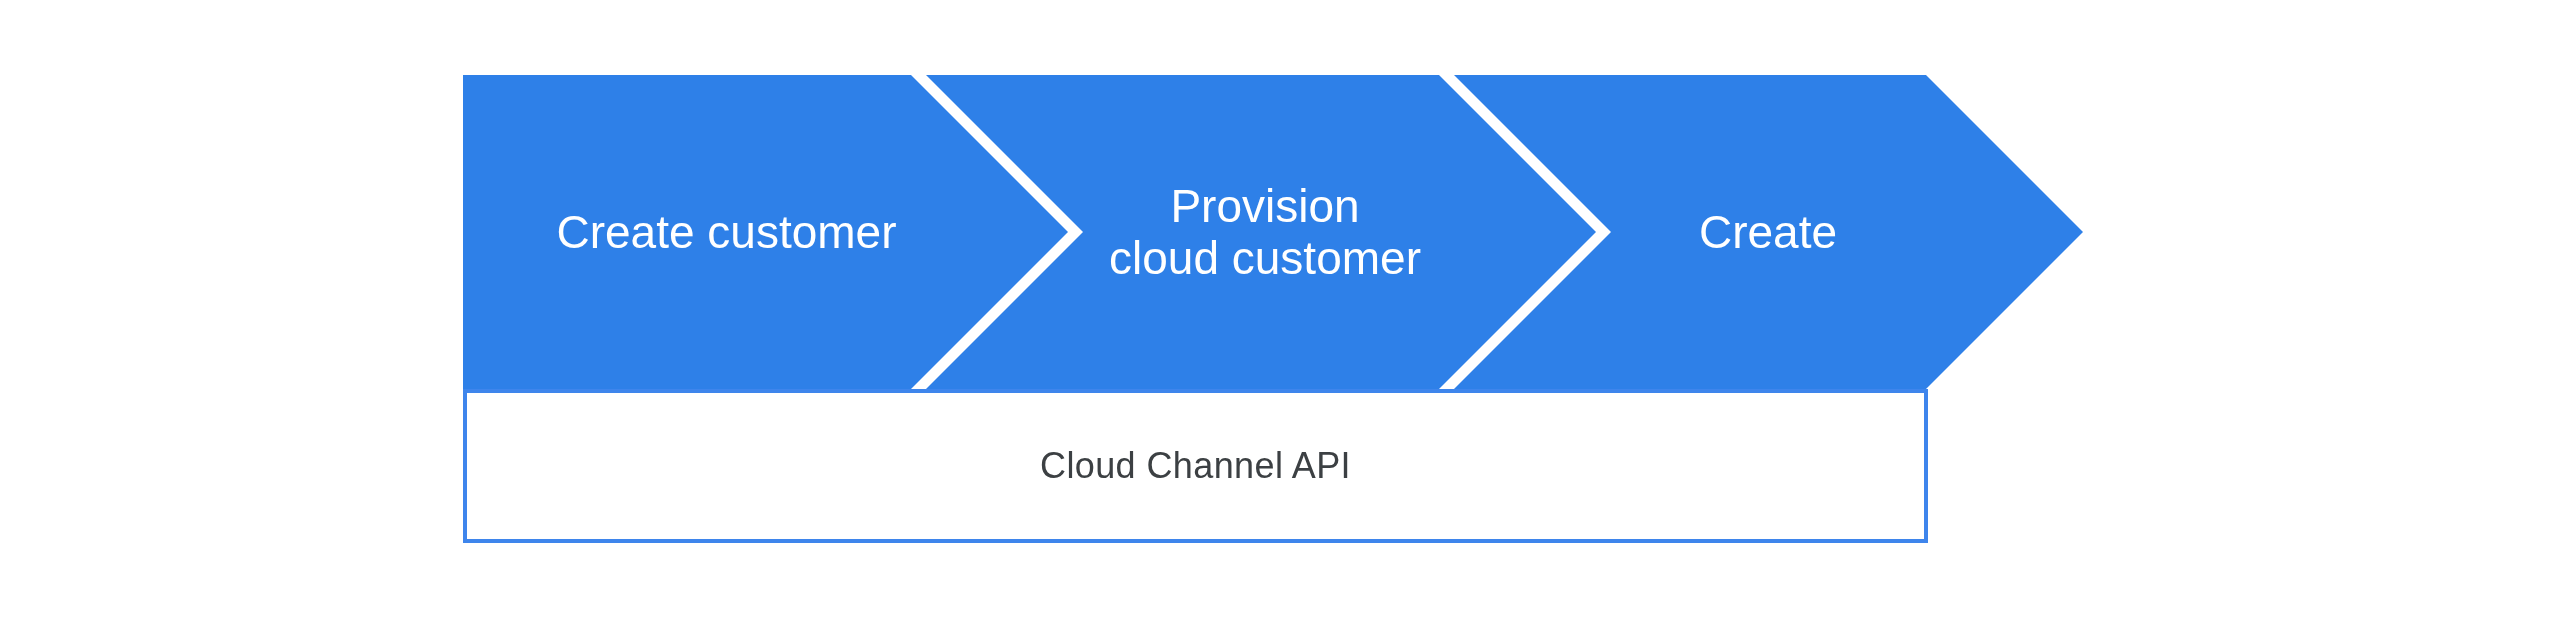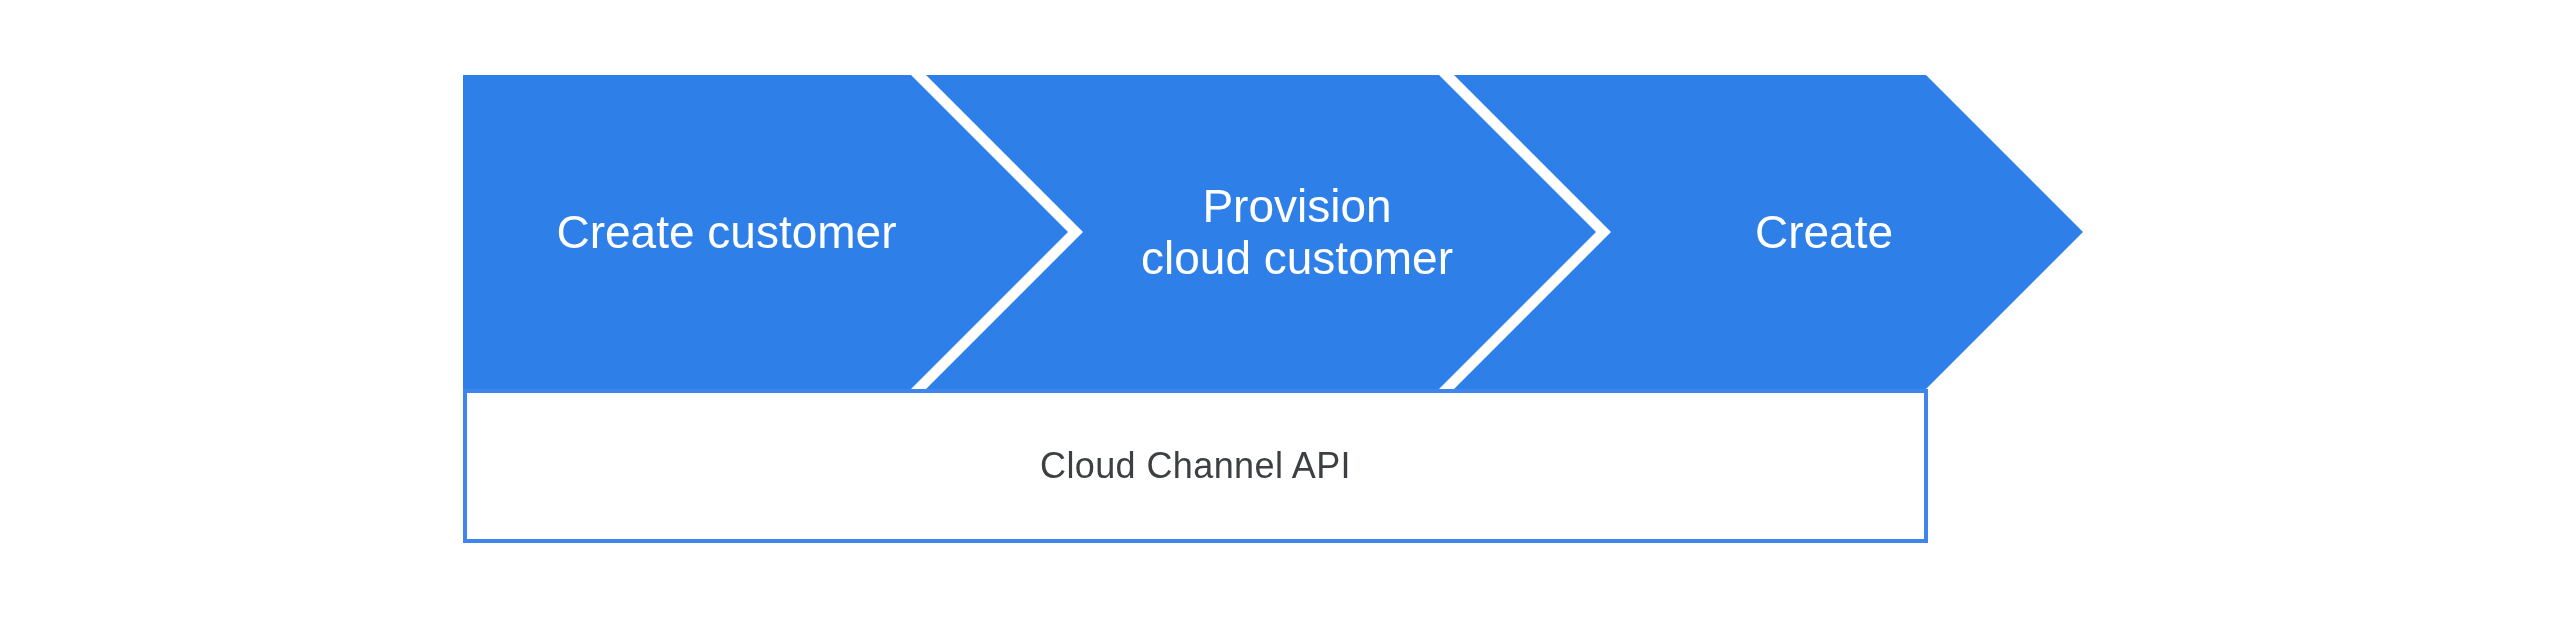--- a/index.html
+++ b/index.html
@@ -49,22 +49,22 @@
     justify-content: center;
     text-align: center;
     color: var(--label-text, #ffffff);
     font-size: 46px;
     line-height: 52px;
     font-weight: 400;
     z-index: 3;
     pointer-events: none;
   }
   .label1 { left: 463px;  width: 527px; }
-  .label2 { left: 1040px; width: 514px; }
-  .label3 { left: 1588px; width: 472px; }
+  .label2 { left: 1008px; width: 514px; }
+  .label3 { left: 1532px; width: 472px; }
   
   .api-box {
     position: absolute;
     left: 463px;
     top: 389px;
     width: 1465px;
     height: 154px;
     box-sizing: border-box;
     background: #ffffff;
     border: 4.3px solid var(--box-border, #3e85ec);

